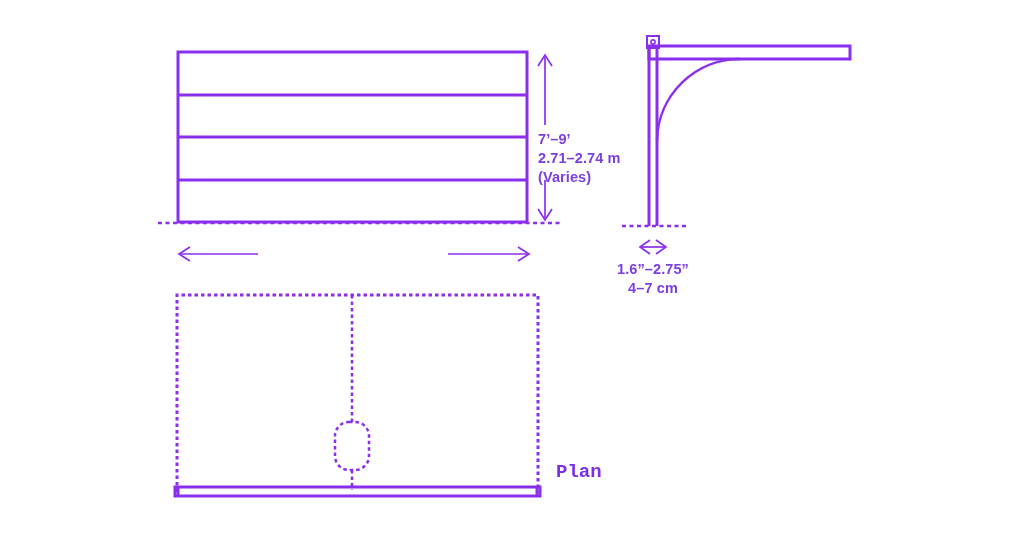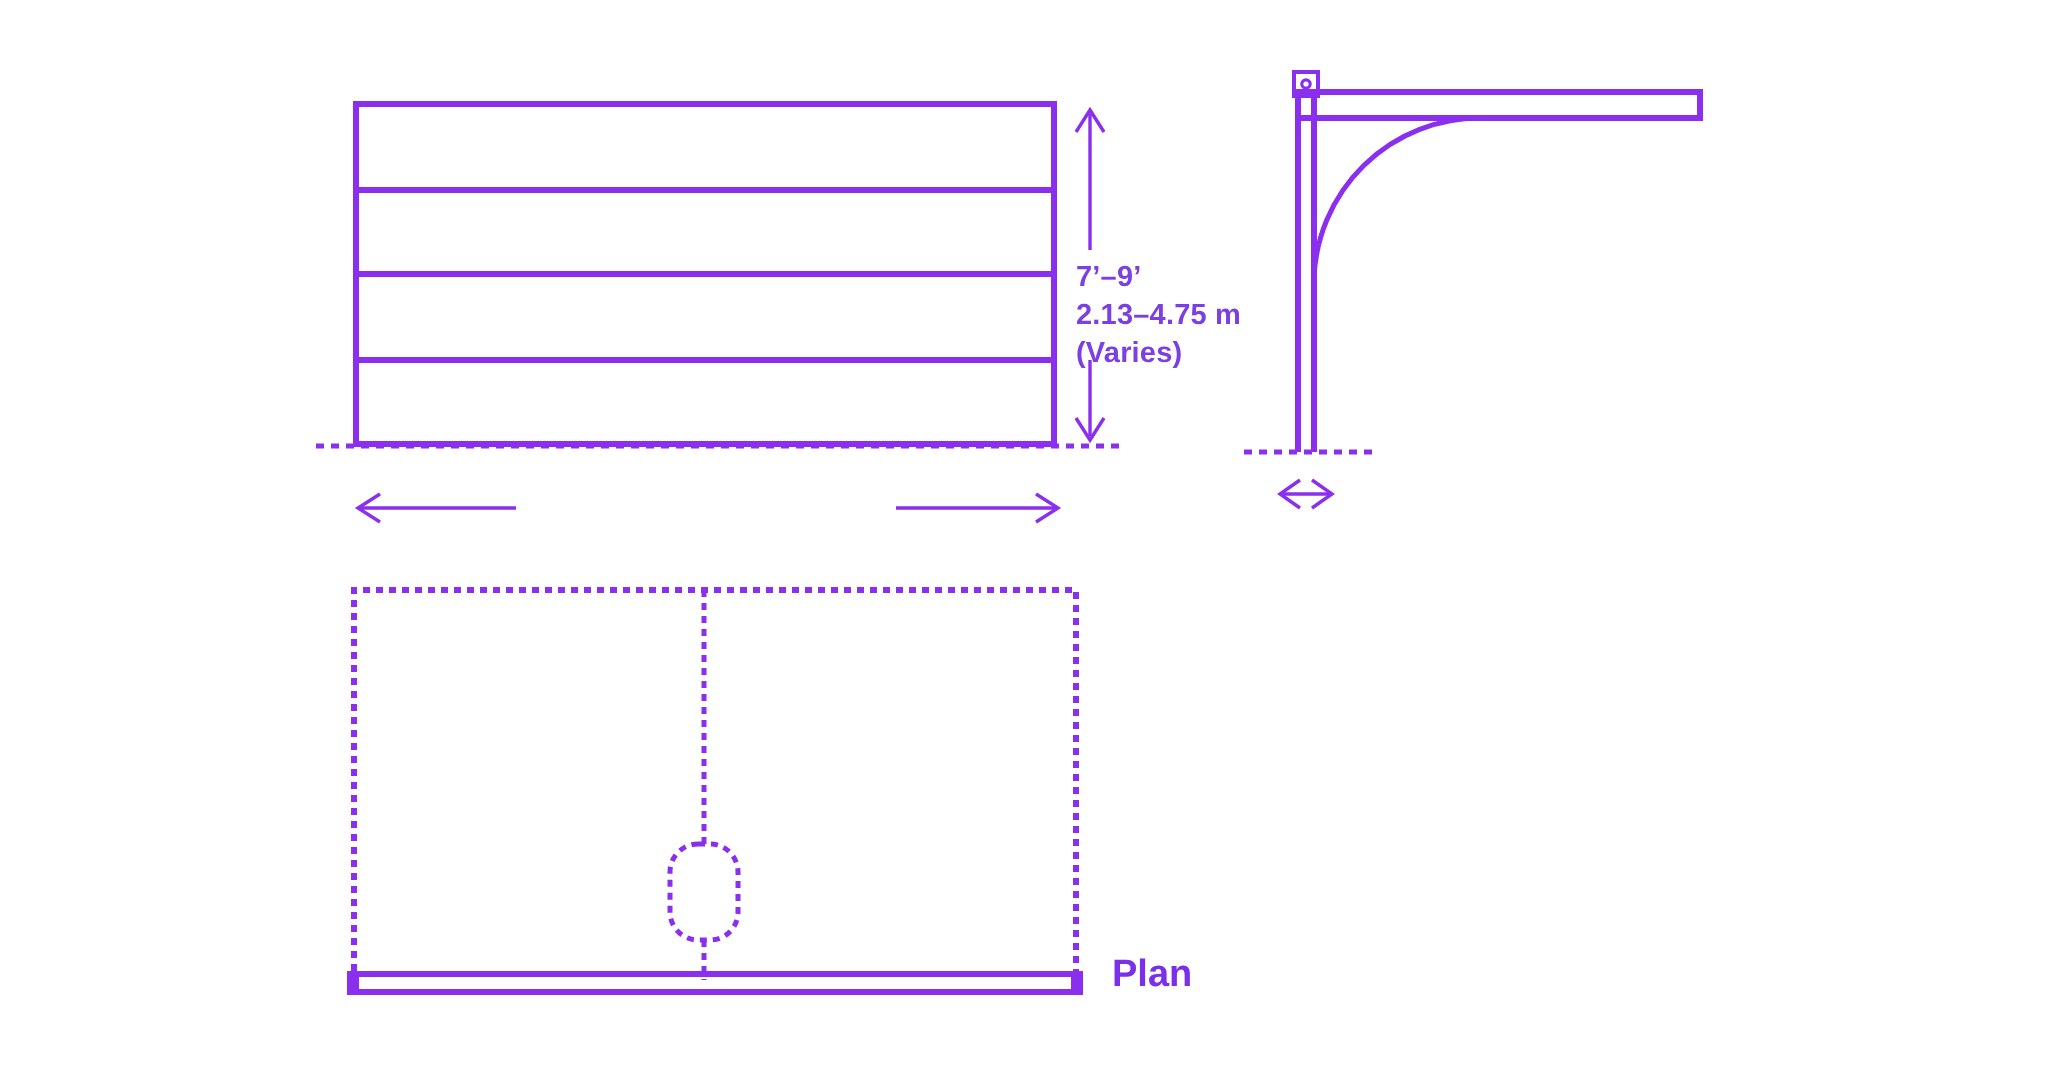--- a/index.html
+++ b/index.html
@@ -125,21 +125,25 @@
 
       <rect class="ln solid3" x="175" y="487" width="365" height="9"></rect>
 
       <line class="ln solid3" x1="178" y1="487" x2="178" y2="496"></line>
       <line class="ln solid3" x1="537" y1="487" x2="537" y2="496"></line>
     </g>
   </svg>
 
   <div class="dim-text" style="left:538px; top:130px;">
     <div>7’–9’</div>
-    <div>2.13–4.75 m</div>
+    <div>2.71–2.74 m</div>
     <div>(Varies)</div>
   </div>
 
 
+  <div class="dim-text center" style="left:578px; top:260px; width:150px;">
+    <div>1.6”–2.75”</div>
+    <div>4–7 cm</div>
+  </div>
 
-  <div class="plan-label" style="left:556px; top:477px;">Plan</div>
+  <div class="plan-label" style="left:556px; top:461px;font-family:Liberation Mono, monospace;">Plan</div>
 
 </div>
 
 </body></html>

